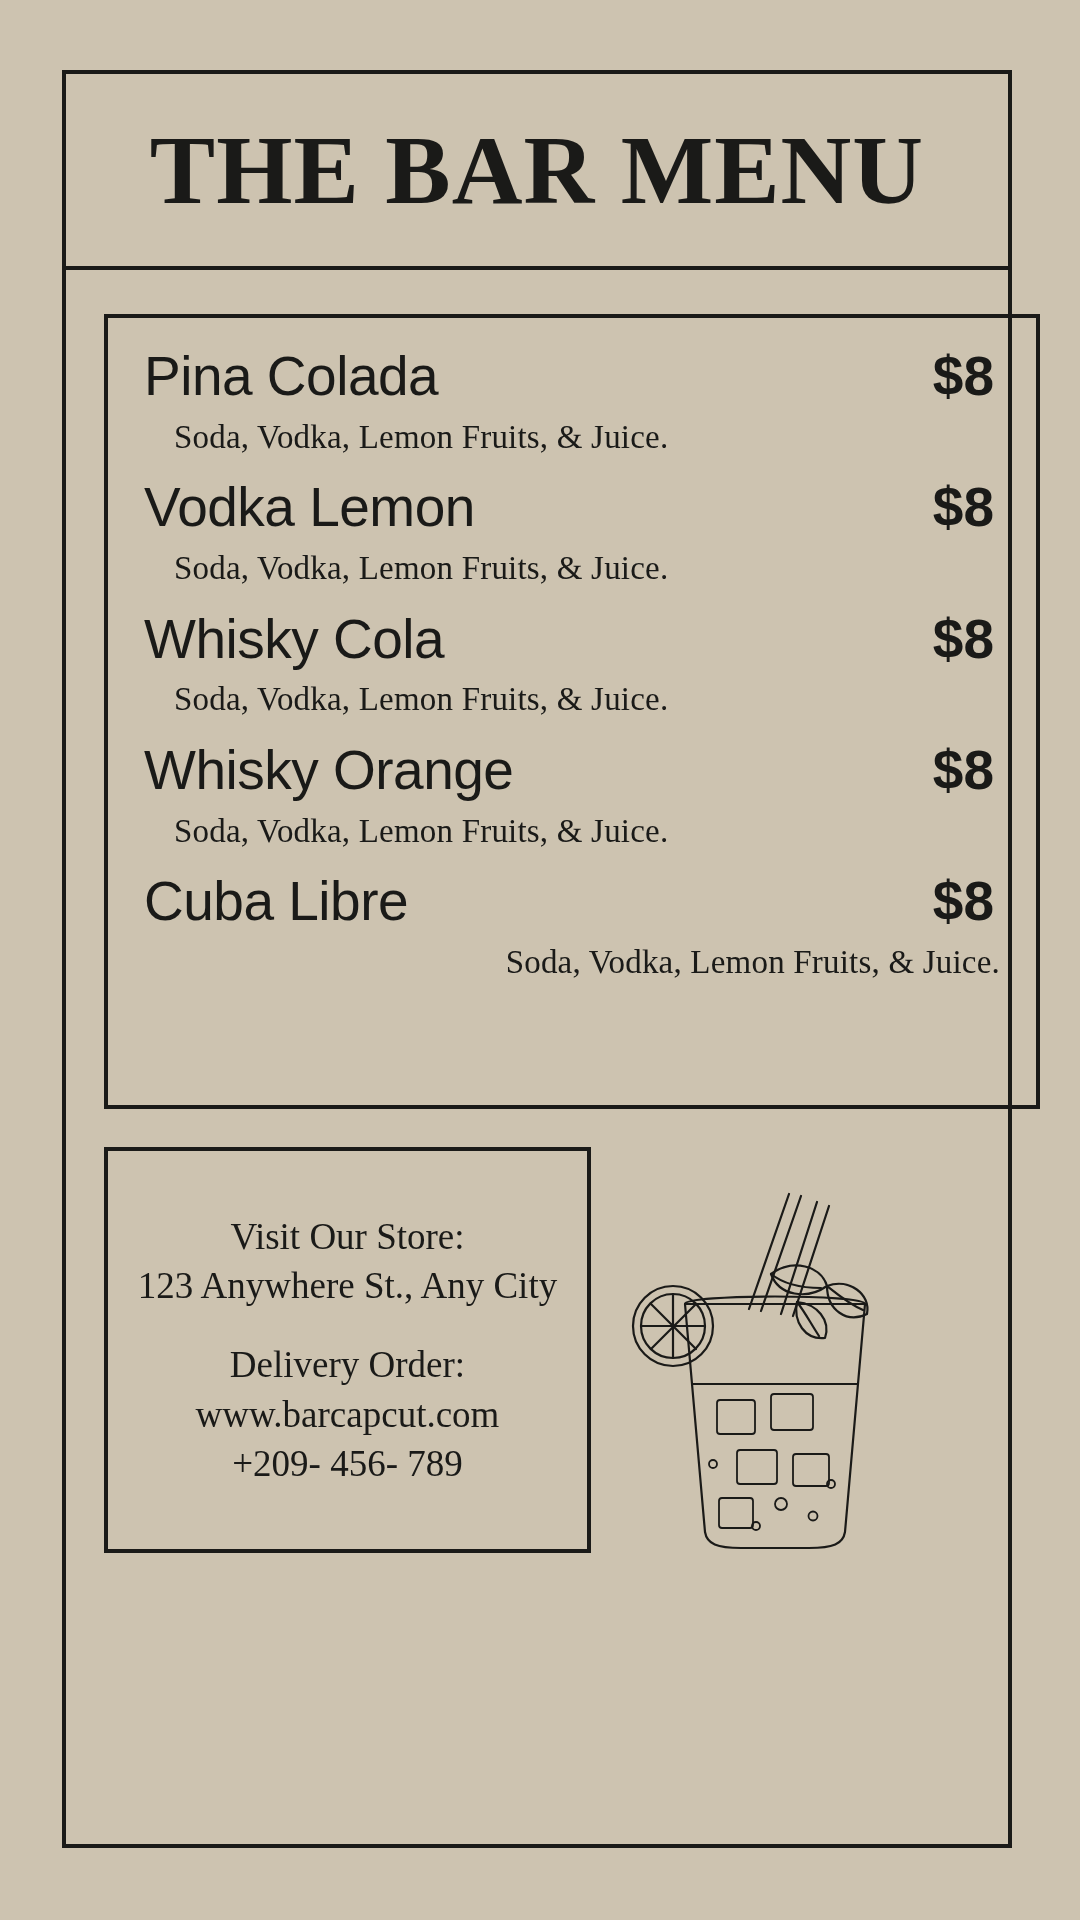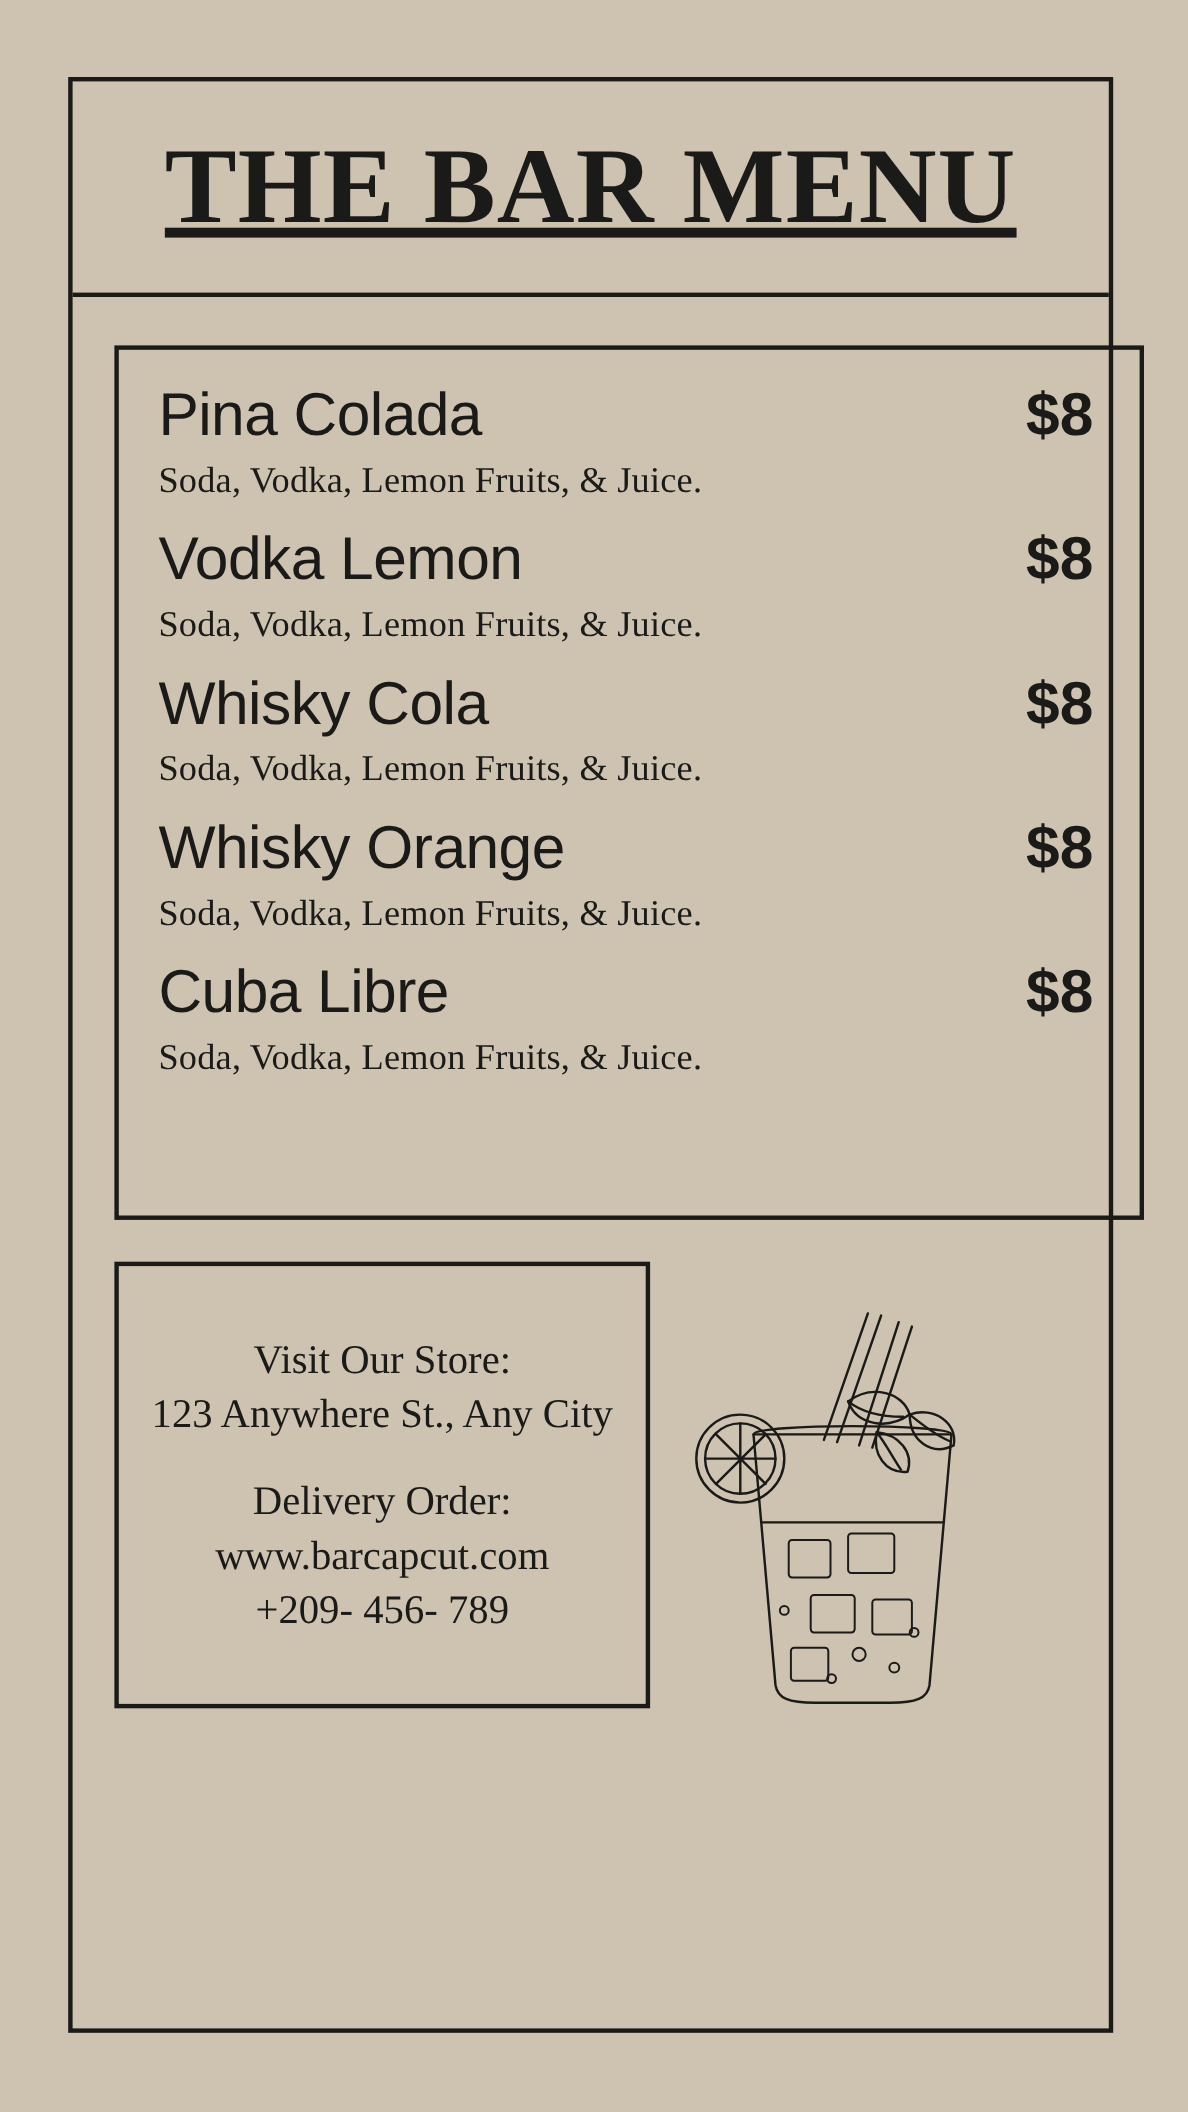--- a/index.html
+++ b/index.html
@@ -35,21 +35,20 @@
   .title-band {
     position: absolute;
     left: 0;
     top: 0;
     width: 100%;
     height: 196px;
     border-bottom: 4px solid #1a1a18;
     display: flex;
     align-items: center;
     justify-content: center;
-    text-decoration: underline;
   }
   .poster-title {
     font-family: "Liberation Serif", serif;
     font-weight: 700;
     font-size: 98px;
     letter-spacing: 1px;
     line-height: 1;
     margin: 0;
     text-align: center;
     white-space: nowrap;
@@ -60,21 +59,21 @@
     position: absolute;
     left: 38px;
     top: 240px;
     width: 936px;
     height: 795px;
     border: 4px solid #1a1a18;
     padding: 30px 36px 20px 36px;
   }
 
   .menu-item { margin-bottom: 22px; }
-  .menu-item:last-child { margin-bottom: 0; }
+  .menu-item:last-child { margin-bottom: 0; text-align: right; }
 
   .item-row {
     display: flex;
     align-items: baseline;
     justify-content: space-between;
     width: 100%;
   }
   .item-name {
     font-family: "Liberation Sans", sans-serif;
     font-weight: 400;
@@ -88,20 +87,21 @@
     font-size: 55px;
     line-height: 1.05;
     padding-right: 6px;
   }
   .item-desc {
     font-family: "Liberation Serif", serif;
     font-size: 33px;
     line-height: 1.2;
     margin-top: 12px;
     letter-spacing: 0.2px;
+    margin-left: 30px;
   }
 
   
   .info-box {
     position: absolute;
     left: 38px;
     top: 1073px;
     width: 487px;
     height: 406px;
     border: 4px solid #1a1a18;

